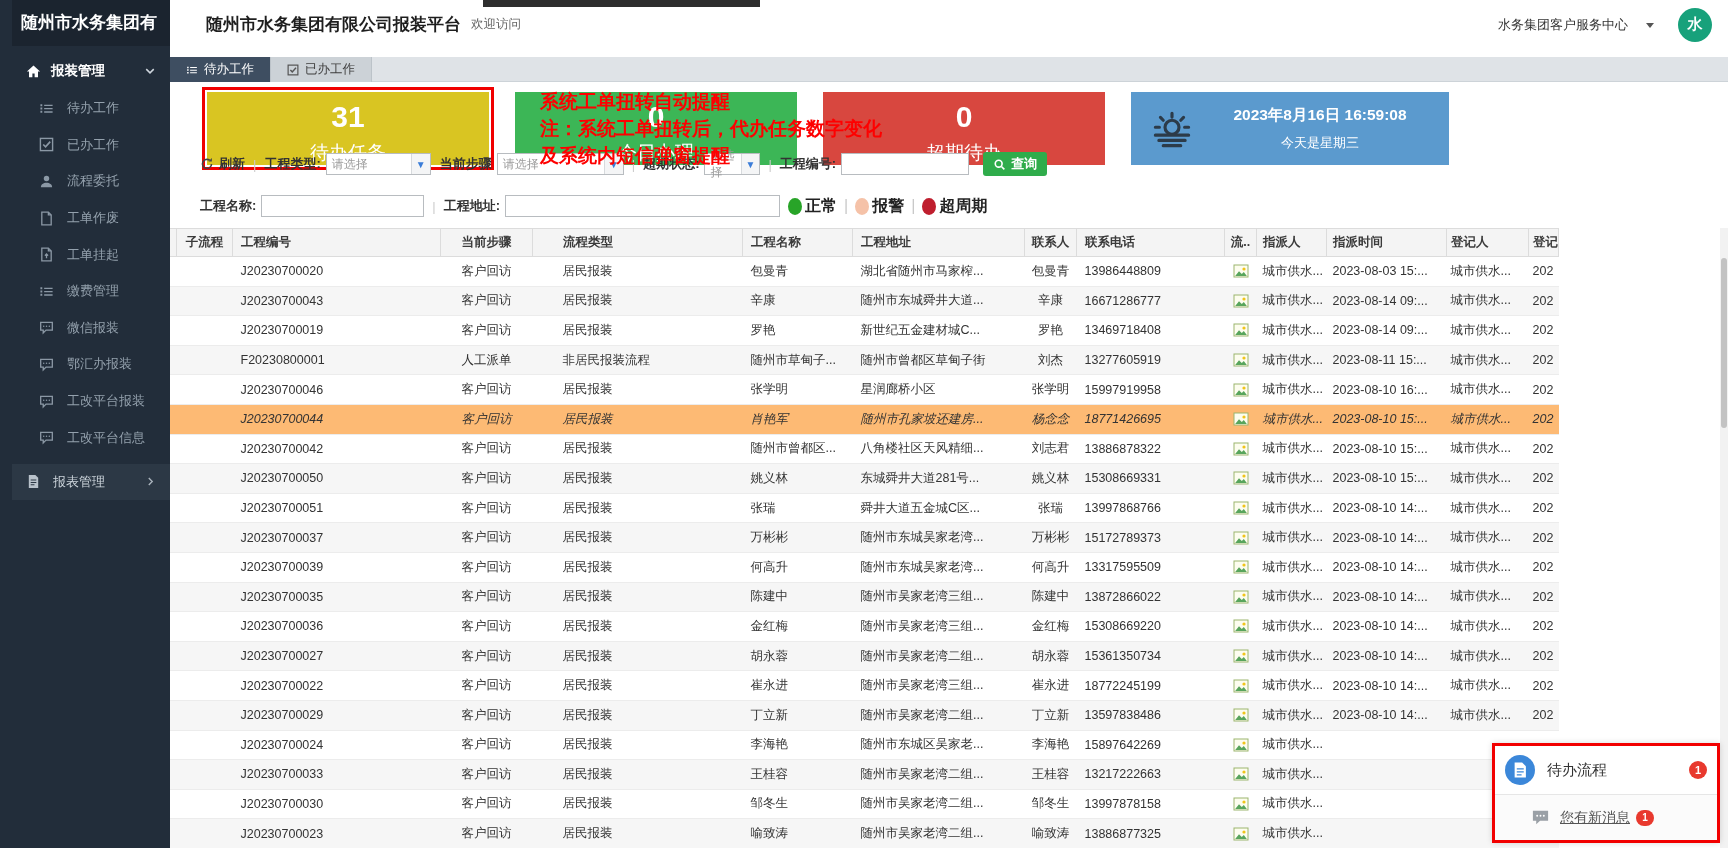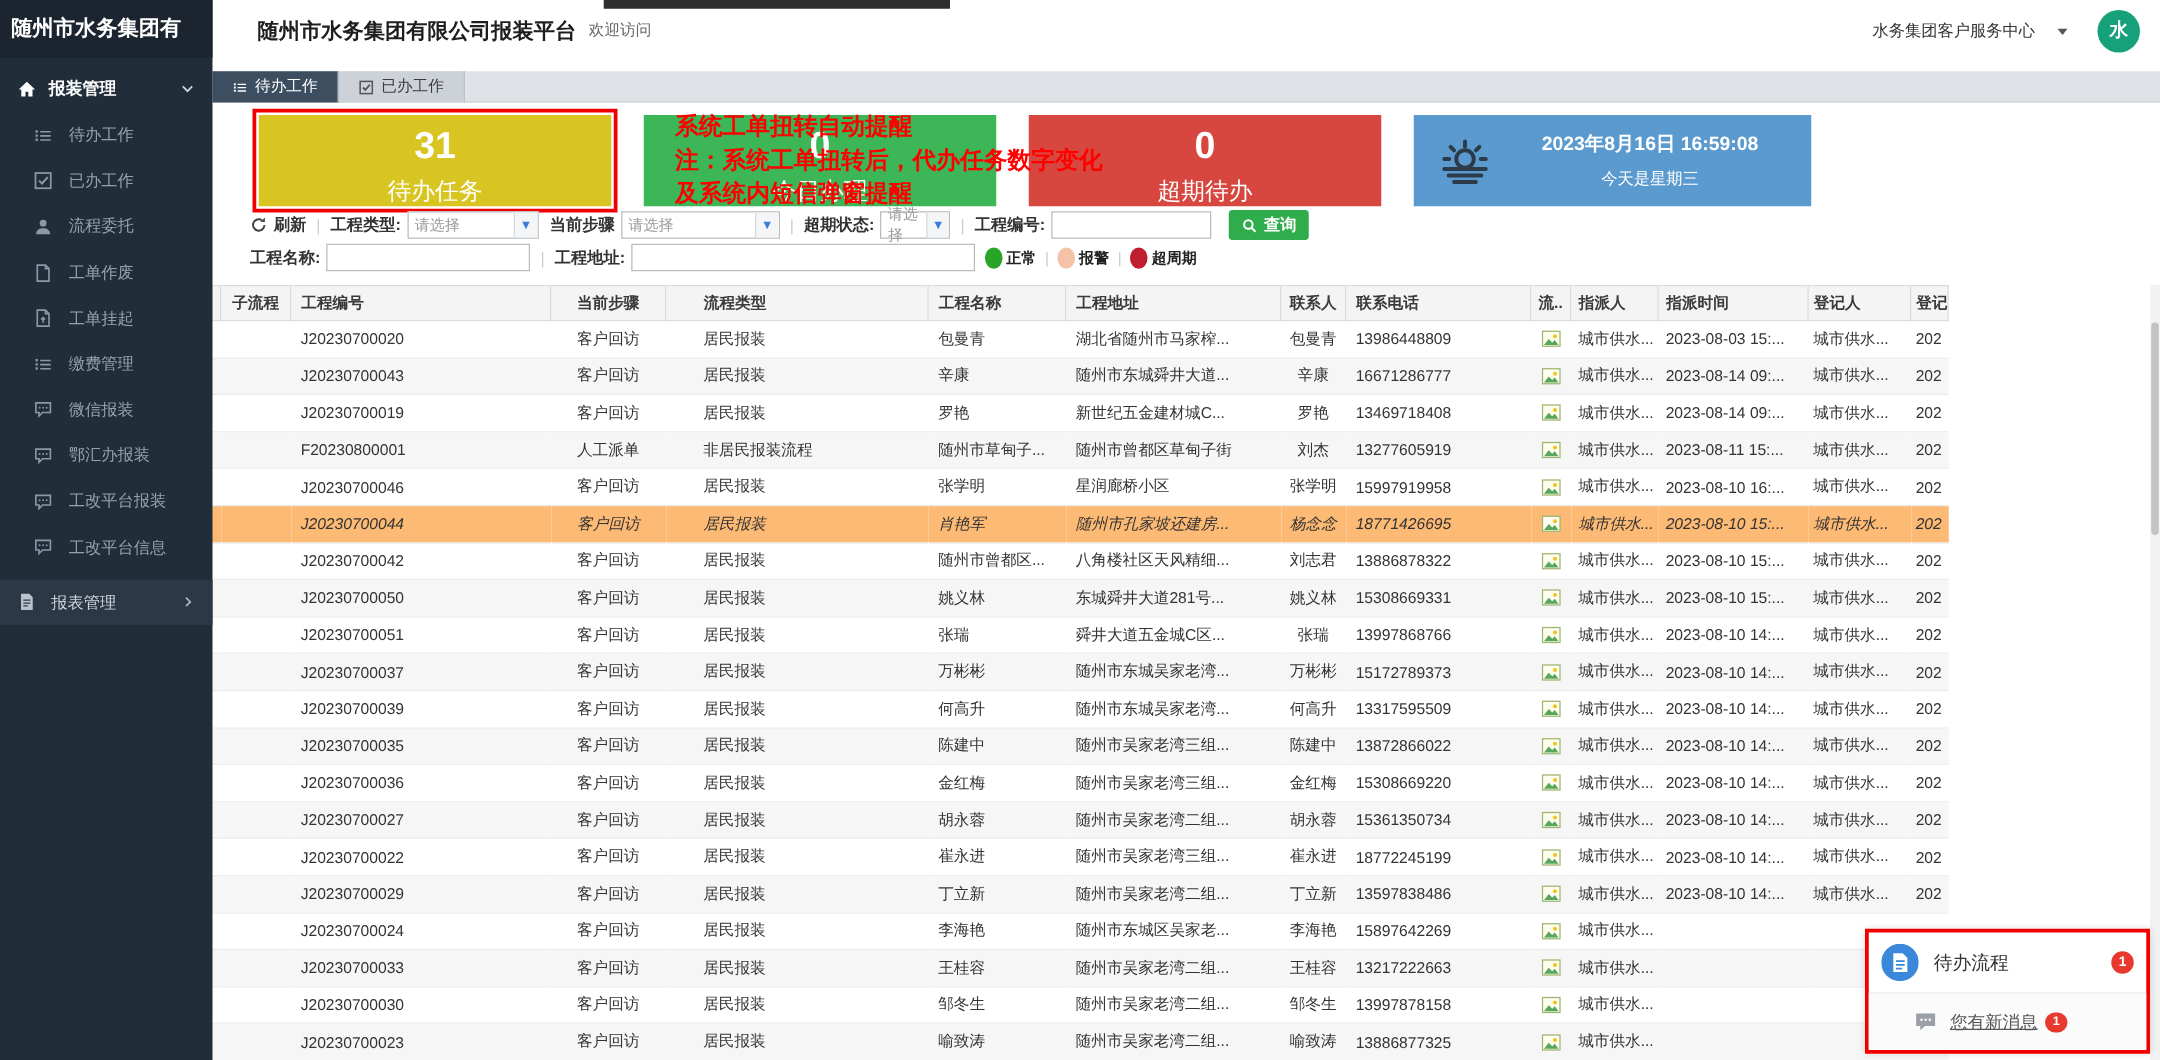--- a/index.html
+++ b/index.html
@@ -1,21 +1,21 @@
 <!DOCTYPE html>
 <html><head>
 <meta charset="utf-8">
 <style>
   * { box-sizing: border-box; margin: 0; padding: 0; }
   html,body { width:1728px; height:848px; overflow:hidden; }
   body { font-family:"Liberation Sans","DejaVu Sans",sans-serif; background:#fff; position:relative; font-size:13px; }
   svg { display:block; }
 
   
-  .sidebar { position:absolute; left:0; top:0; width:170px; height:848px; background:#222d3a; z-index:5; }
+  .sidebar { position:absolute; left:0; top:0; width:170px; height:848px; background:#222d3a; z-index:5;padding-left:12px; }
   .logo { height:46px; background:#1b242f; color:#fff; font-size:17px; font-weight:bold; line-height:46px; padding-left:9px; white-space:nowrap; overflow:hidden; }
   .menu-header { display:flex; align-items:center; height:26px; margin-top:12px; padding:0 14px; color:#fff; font-size:13.5px; font-weight:bold; cursor:pointer; }
   .menu-header .mh-icon { width:15px; height:15px; margin-right:10px; color:#fff; }
   .menu-header .chev { margin-left:auto; width:12px; height:12px; color:#cfd6dd; }
   .side-items { margin-top:6px; }
   .side-item { display:flex; align-items:center; height:36.6px; padding-left:27px; font-size:13px; color:#94a1ad; cursor:pointer; white-space:nowrap; }
   .side-item .si-icon { width:15px; height:15px; margin-right:13px; color:#8b98a5; }
   .side-footer { display:flex; align-items:center; height:36px; margin-top:8px; padding:0 14px; background:#2c3845; color:#ccd4db; font-size:13px; cursor:pointer; }
   .side-footer .si-icon { width:15px; height:15px; margin-right:12px; color:#b9c2cb; }
   .side-footer .chev { margin-left:auto; width:11px; height:11px; color:#aab4bd; }
@@ -58,21 +58,21 @@
   .frow1 { left:200px; top:168px; }
   .flabel { font-size:13px; color:#333; font-weight:bold; white-space:nowrap; }
   .fsep { color:#ccc; margin:0 8px; }
   .refresh { display:flex; align-items:center; gap:5px; font-size:13px; color:#333; font-weight:bold; cursor:pointer; }
   .refresh .ref-icon { width:14px; height:14px; color:#444; }
   .fake-select { height:22px; border:1px solid #b8bcc0; background:#fff; display:flex; align-items:center; font-size:12px; color:#9a9a9a; padding-left:5px; margin-left:5px; position:relative; }
   .fake-select .arrow { margin-left:auto; color:#3b7dd8; font-size:10px; padding:0 4px; border-left:1px solid #d7dadd; height:100%; display:flex; align-items:center; background:#f4f5f6; }
   .ftext { height:22px; border:1px solid #b8bcc0; background:#fff; margin-left:5px; font-size:12px; padding:0 4px; color:#333; outline:none; }
   .btn-query { height:24px; margin-left:14px; background:#2fac4b; color:#fff; border:none; border-radius:3px; font-size:13px; font-weight:bold; display:flex; align-items:center; gap:5px; padding:0 10px; cursor:pointer; }
   .btn-query svg { width:13px; height:13px; }
-  .legend { display:flex; align-items:center; margin-left:8px; font-size:12px; color:#222; font-weight:bold; }
+  .legend { display:flex; align-items:center; margin-left:8px; font-size:16px; color:#222; font-weight:bold; }
   .dot { width:14px; height:17px; border-radius:50%; margin-right:3px; }
   .legend .bar { color:#c9c9c9; margin:0 7px; font-weight:normal; }
 
   
   .tablewrap { position:absolute; left:10px; top:228px; width:1548px; }
   table { table-layout:fixed; border-collapse:collapse; width:1548px; }
   thead th { height:28px; background:#f4f4f4; border:1px solid #dcdcdc; font-size:12.5px; color:#3a3a3a; font-weight:bold; white-space:nowrap; overflow:hidden; }
   tbody td { height:29.6px; font-size:12.5px; color:#333; white-space:nowrap; overflow:hidden; border-bottom:1px solid #ececec; }
   tbody tr:nth-child(even) { background:#f6f6f6; }
   tbody tr.selected { background:#fdba74;font-style:italic; }
@@ -290,21 +290,21 @@
       </span>
     </div>
   </div>
 
   <div class="frow frow1">
     <span class="refresh" style="margin-left:-170px;"></span>
   </div>
 
 </div>
 
-<div class="frow" style="left:200px; top:168px;">
+<div class="frow" style="left:200px; top:152px;">
   <span class="refresh">
     <span class="ref-icon">
       <svg viewBox="0 0 16 16" width="14" height="14">
           <path d="M13.2 8A5.2 5.2 0 1 1 11 3.7" fill="none" stroke="currentColor" stroke-width="1.8"></path>
           <path d="M13.6 1.2v4h-4z" fill="currentColor"></path>
         </svg>
     </span>
     <span>刷新</span>
   </span>
   <span class="fsep">|</span>

